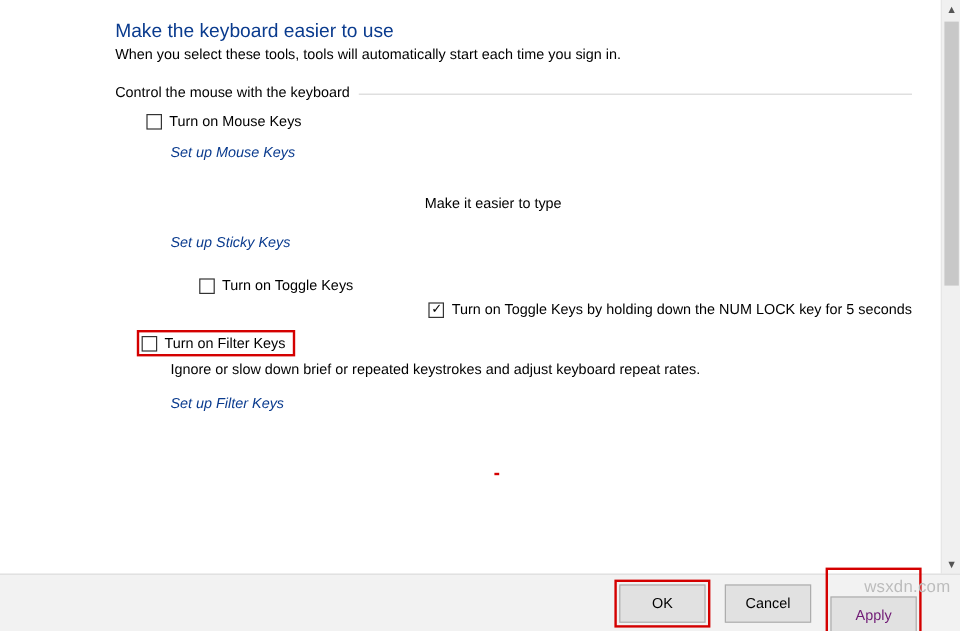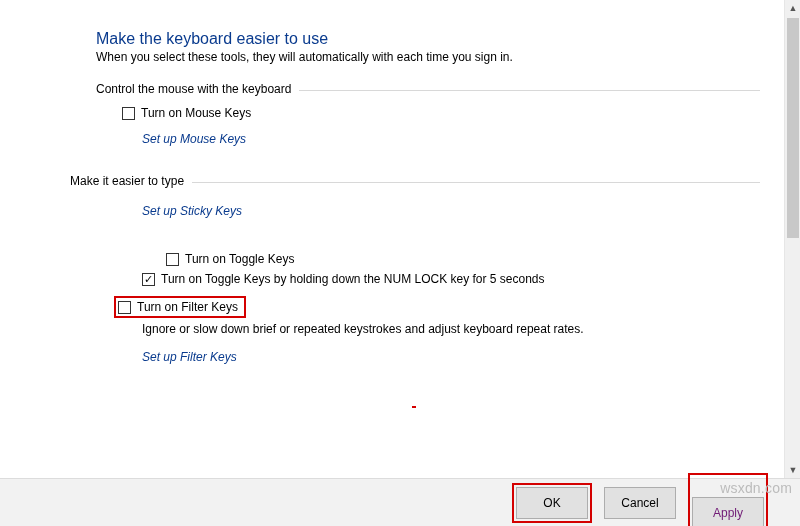--- a/index.html
+++ b/index.html
@@ -12,21 +12,21 @@
     background: #fff;
     overflow: hidden;
   }
   .viewport {
     position: relative;
     width: 800px; height: 526px;
     background: #fff;
   }
   .scroll-area {
     position: absolute;
-    left: 0; top: 12px;
+    left: 0; top: 0;
     width: 784px; height: 478px;
     overflow: hidden;
     background: #fff;
   }
   .content {
     padding: 18px 24px 10px 96px;
   }
   .page-title {
     color: #0a3b8e;
     font-size: 16px;
@@ -54,21 +54,21 @@
     border-top: 1px solid #d8d8d8;
     height: 0;
     margin-top: 2px;
   }
   .option-row {
     margin-left: 26px;
     margin-bottom: 6px;
     display: flex;
     align-items: center;
   }
-  .option-row.indent2 { margin-left: 46px; }
+  .option-row.indent2 { margin-left: 46px; justify-content: flex-end; }
   .checkbox {
     width: 13px; height: 13px;
     border: 1px solid #333;
     background: #fff;
     margin-right: 6px;
     display: inline-flex;
     align-items: center;
     justify-content: center;
     font-size: 10px;
     line-height: 10px;
@@ -177,45 +177,45 @@
   }
 </style>
 </head>
 <body>
 
 <div class="viewport">
   <div class="scroll-area">
     <div class="content">
 
       <h1 class="page-title">Make the keyboard easier to use</h1>
-      <div class="page-sub">When you select these tools, they will automatically with each time you sign in.</div>
+      <div class="page-sub">When you select these tools, tools will automatically start each time you sign in.</div>
 
       <div class="group">
         <div class="group-header">
           <span class="group-title">Control the mouse with the keyboard</span>
           <span class="group-line"></span>
         </div>
         <div class="option-row">
           <span class="checkbox"></span>
           <span>Turn on Mouse Keys</span>
         </div>
         <div class="link">Set up Mouse Keys</div>
       </div>
 
       <div class="group">
-        <div class="group-header" style="margin-left:-26px; margin-top:10px;">
+        <div class="group-header" style="margin-left:-26px; margin-top:10px;flex-direction:column;">
           <span class="group-title">Make it easier to type</span>
           <span class="group-line"></span>
         </div>
 
         
         <div class="link">Set up Sticky Keys</div>
 
         
-        <div class="option-row" style="margin-top:20px;padding-left:44px;">
+        <div class="option-row" style="margin-top:8px;padding-left:44px;">
           <span class="checkbox"></span>
           <span>Turn on Toggle Keys</span>
         </div>
         <div class="option-row indent2">
           <span class="checkbox checked"></span>
           <span>Turn on Toggle Keys by holding down the NUM LOCK key for 5 seconds</span>
         </div>
 
         
         <div class="hl-wrap" style="margin-top:10px;">

